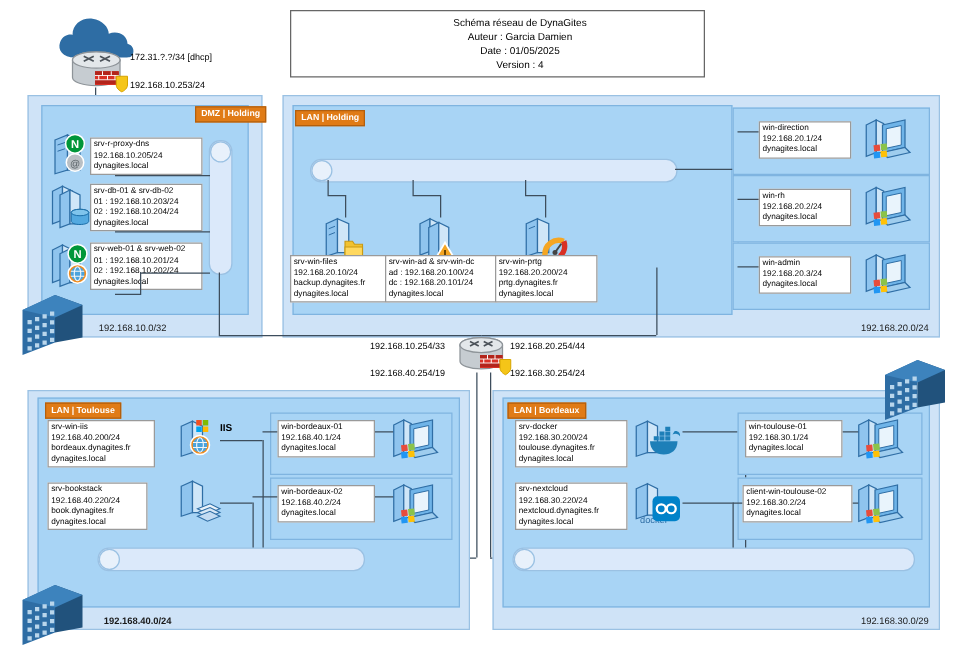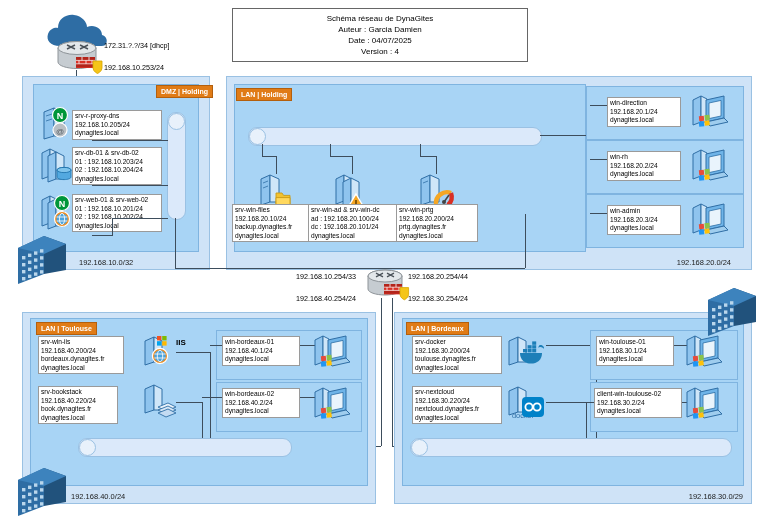--- a/index.html
+++ b/index.html
@@ -10,21 +10,21 @@
     overflow:hidden;position:relative;
   }
   #canvas{position:absolute;left:0;top:0;width:768px;height:524px;}
   .abs{position:absolute;}
 
   
   .titlebox{
     left:232px;top:8px;width:294px;height:52px;
     background:#ffffff;border:1px solid #666666;
     display:flex;flex-direction:column;align-items:center;justify-content:center;
-    font-size:8px;color:#000;line-height:11px;text-align:center;
+    font-size:8px;color:#000;line-height:11px;text-align:center;padding-left:36px;
   }
 
   
   .subnet{
     background:#cfe3f7;border:1px solid #9ac1e3;
   }
   .subnet-label{
     position:absolute;bottom:2px;font-size:7.5px;color:#1a1a1a;white-space:nowrap;
   }
   
@@ -70,21 +70,21 @@
   svg{display:block;overflow:visible;}
 </style>
 </head>
 <body>
 
 <div id="canvas">
 
   <div class="abs titlebox">
     <div>Schéma réseau de DynaGites</div>
     <div>Auteur : Garcia Damien</div>
-    <div>Date : 04/07/2025</div>
+    <div>Date : 01/05/2025</div>
     <div>Version : 4</div>
   </div>
 
   <div class="abs cloud" style="left:44px;top:12px;">
     <svg width="66" height="36" viewBox="0 0 66 36">
       <path d="M16 34 C6 34 2 28 4 22 C6 16 12 15 14 16 C14 7 22 2 30 3 C38 4 43 10 43 15 C50 12 58 16 58 23 C62 24 64 28 62 32 C61 34 58 34 56 34 Z" fill="#2e6da4"></path>
     </svg>
   </div>
   <div class="line lv" style="left:76px;top:42px;height:14px;"></div>
 
@@ -210,21 +210,21 @@
           <rect x="26" y="33.2" width="3.4" height="3.4"></rect>
         <rect x="8" y="47" width="3.4" height="3.4"></rect>
           <rect x="14" y="44.6" width="3.4" height="3.4"></rect>
         <rect x="20" y="42.4" width="3.4" height="3.4"></rect>
           <rect x="26" y="40.2" width="3.4" height="3.4"></rect>
       </g>
     </svg>
   </div>
 
   <div class="abs subnet" style="left:226px;top:76px;width:524px;height:192px;">
-    <div class="subnet-label" style="right:20px;">192.168.20.0/24</div>
+    <div class="subnet-label" style="right:8px;">192.168.20.0/24</div>
   </div>
   <div class="zone" style="left:234px;top:84px;width:350px;height:166px;"></div>
   <div class="zonetag" style="left:236px;top:88px;">LAN | Holding</div>
 
   <div class="bus-h" style="left:248px;top:127px;width:292px;"></div>
   <div class="bus-knob" style="left:249px;top:128px;"></div>
 
   <div class="line lv" style="left:262px;top:144px;height:12px;"></div>
   <div class="line lh" style="left:262px;top:156px;width:14px;"></div>
   <div class="line lv" style="left:276px;top:156px;height:18px;"></div>
@@ -383,30 +383,30 @@
         <line x1="31" y1="19.2" x2="31" y2="22.4" stroke="#fff" stroke-width="0.8"></line>
         <line x1="37" y1="19.2" x2="37" y2="22.4" stroke="#fff" stroke-width="0.8"></line>
         <line x1="22" y1="19.2" x2="40" y2="19.2" stroke="#fff" stroke-width="0.7"></line>
         <line x1="22" y1="22.4" x2="40" y2="22.4" stroke="#fff" stroke-width="0.7"></line>
       </g>
       <path d="M38 19.6 L46.6 19.6 L46.6 26.4 C46.6 29.8 42.3 31.8 42.3 31.8 C42.3 31.8 38 29.8 38 26.4 Z" fill="#f5c518" stroke="#d6a400" stroke-width="0.8"></path>
     </svg>
   </div>
   <div class="plainlabel" style="left:296px;top:272px;">192.168.10.254/33</div>
   <div class="plainlabel" style="left:408px;top:272px;">192.168.20.254/44</div>
-  <div class="plainlabel" style="left:296px;top:294px;">192.168.40.254/24</div>
+  <div class="plainlabel" style="left:296px;top:294px;">192.168.40.254/19</div>
   <div class="plainlabel" style="left:408px;top:294px;">192.168.30.254/24</div>
 
   <div class="line lv" style="left:381px;top:298px;height:148px;"></div>
   <div class="line lh" style="left:290px;top:446px;width:91px;"></div>
   <div class="line lv" style="left:392px;top:298px;height:148px;"></div>
   <div class="line lh" style="left:392px;top:446px;width:18px;"></div>
 
   <div class="abs subnet" style="left:22px;top:312px;width:352px;height:190px;">
-    <div class="subnet-label" style="left:48px;">192.168.40.0/24</div>
+    <div class="subnet-label" style="left:60px;font-weight:bold;">192.168.40.0/24</div>
   </div>
   <div class="zone" style="left:30px;top:318px;width:336px;height:166px;"></div>
   <div class="zonetag" style="left:36px;top:322px;">LAN | Toulouse</div>
 
   <div class="bus-h" style="left:78px;top:438px;width:212px;"></div>
   <div class="bus-knob" style="left:79px;top:439px;"></div>
 
   <div class="callout" style="left:38px;top:336px;width:80px;">
     <div>srv-win-iis</div>
     <div>192.168.40.200/24</div>

